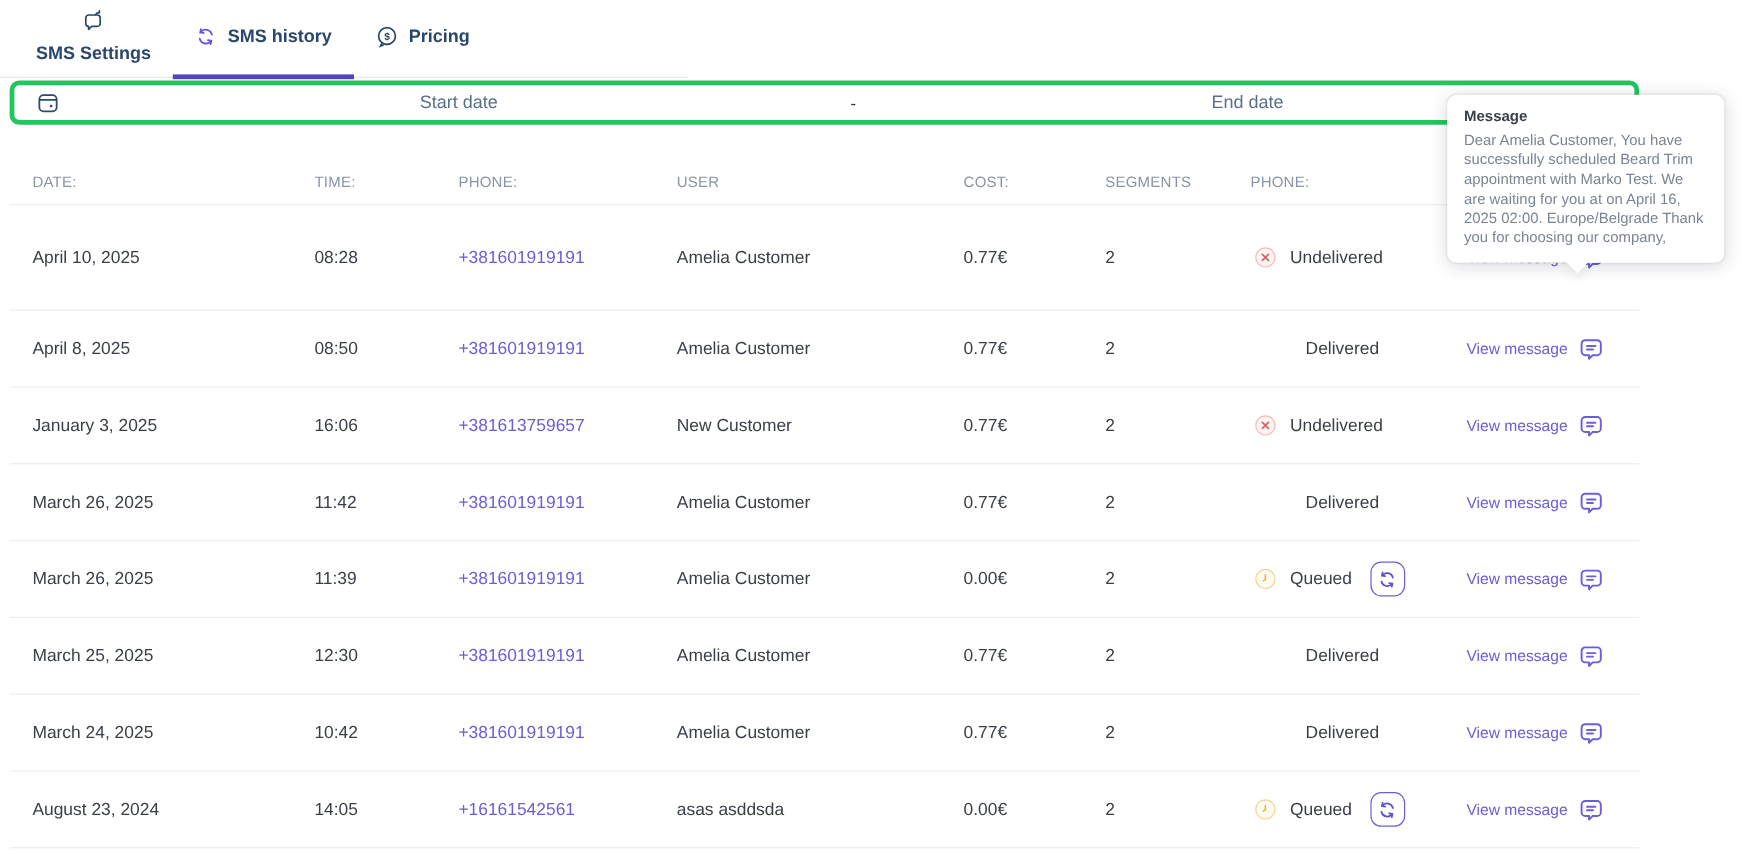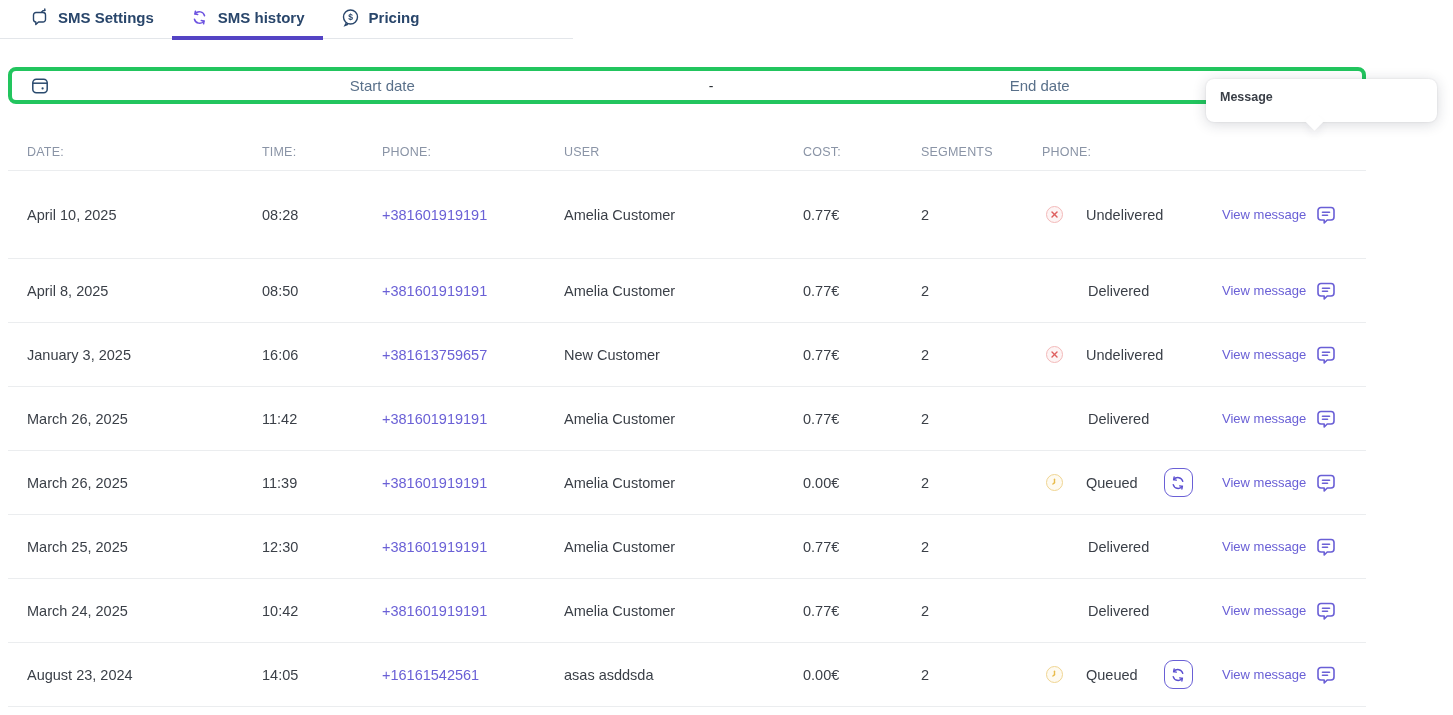--- a/index.html
+++ b/index.html
@@ -11,21 +11,21 @@
     --undelivered-red:#de5e5e;
     --queued-yellow:#e8bb4a;
   }
   *{box-sizing:border-box;margin:0;padding:0;}
   body{background:#fff;font-family:"Liberation Sans","DejaVu Sans",sans-serif;}
   .page{position:relative;width:1453px;height:715px;background:#fff;overflow:hidden;}
 
   
   .tabs-row{position:absolute;top:0;left:0;width:573px;display:flex;border-bottom:1px solid #e3e6ea;}
   .tab{position:relative;display:flex;align-items:center;gap:9px;padding:8px 18px 11px 18px;cursor:pointer;}
-  .tab:first-child{margin-left:12px;}
+  .tab:first-child{margin-left:12px;flex-direction:column;}
   .tab-label{font-size:15px;font-weight:700;color:var(--tab-text);white-space:nowrap;}
   .tab.active::after{content:'';position:absolute;left:0;right:0;bottom:-2px;height:4px;background:var(--accent-purple);}
   .tab .ticon{display:flex;align-items:center;}
 
   
   .date-filter{position:absolute;top:67px;left:8px;width:1358px;height:37px;border:4px solid #22c55e;border-radius:8px;display:flex;align-items:center;background:#fff;}
   .cal-icon{display:flex;align-items:center;padding:0 10px 0 18px;}
   .date-input{flex:1;border:none;outline:none;background:transparent;text-align:center;font-size:15px;color:#59708a;font-family:"Liberation Sans","DejaVu Sans",sans-serif;}
   .date-input::placeholder{color:#59708a;opacity:1;}
   .date-dash{color:#2c3137;font-size:14px;padding:0 4px;}
@@ -33,21 +33,21 @@
   
   .table-wrap{position:absolute;top:133px;left:8px;width:1358px;}
   .grid{display:grid;grid-template-columns:235px 120px 182px 239px 118px 121px 180px 1fr;align-items:center;padding-left:19px;}
   .thead{height:38px;border-bottom:1px solid #ebedef;}
   .th{font-size:12.5px;color:var(--header-text);letter-spacing:.2px;}
   .row{height:64px;border-bottom:1px solid #ebedef;}
   .row:first-child{height:88px;}
   .cell{font-size:14.5px;color:var(--body-text);}
   .phone-link{color:var(--link-purple);text-decoration:none;cursor:pointer;}
 
-  .status-cell{display:flex;align-items:center;gap:23px;padding-left:4px;}
+  .status-cell{display:flex;align-items:center;gap:12px;padding-left:4px;}
   .sicon{width:17px;height:17px;border-radius:50%;display:flex;align-items:center;justify-content:center;flex:0 0 auto;}
   .sicon.undeliv{border:1px solid #f3b9b9;background:#fdf4f4;}
   .sicon.queuedc{border:1px solid #f0d592;background:#fefaf0;}
   .row.st-delivered .status-text{margin-left:42px;}
 
   .resend{width:29px;height:29px;border-radius:9px;border:1.5px solid var(--link-purple);background:#fff;display:flex;align-items:center;justify-content:center;cursor:pointer;margin-left:3px;flex:0 0 auto;}
 
   .action-cell{display:flex;align-items:center;gap:9px;}
   .view-msg{font-size:13px;color:var(--link-purple);text-decoration:none;cursor:pointer;white-space:nowrap;}
   .bubble-btn{display:flex;align-items:center;cursor:pointer;}
@@ -349,15 +349,16 @@
                 <path d="M7.5 11.2 h5"></path>
           </svg>
         </span>
       </div>
     </div>
   </div>
   </div>
 
   <div class="tooltip">
     <div class="tooltip-title">Message</div>
+    <div class="tooltip-body">Dear Amelia Customer, You have successfully scheduled Beard Trim appointment with Marko Test. We are waiting for you at on April 16, 2025 02:00. Europe/Belgrade Thank you for choosing our company,</div>
   </div>
 
 </div>
 
 </body></html>

